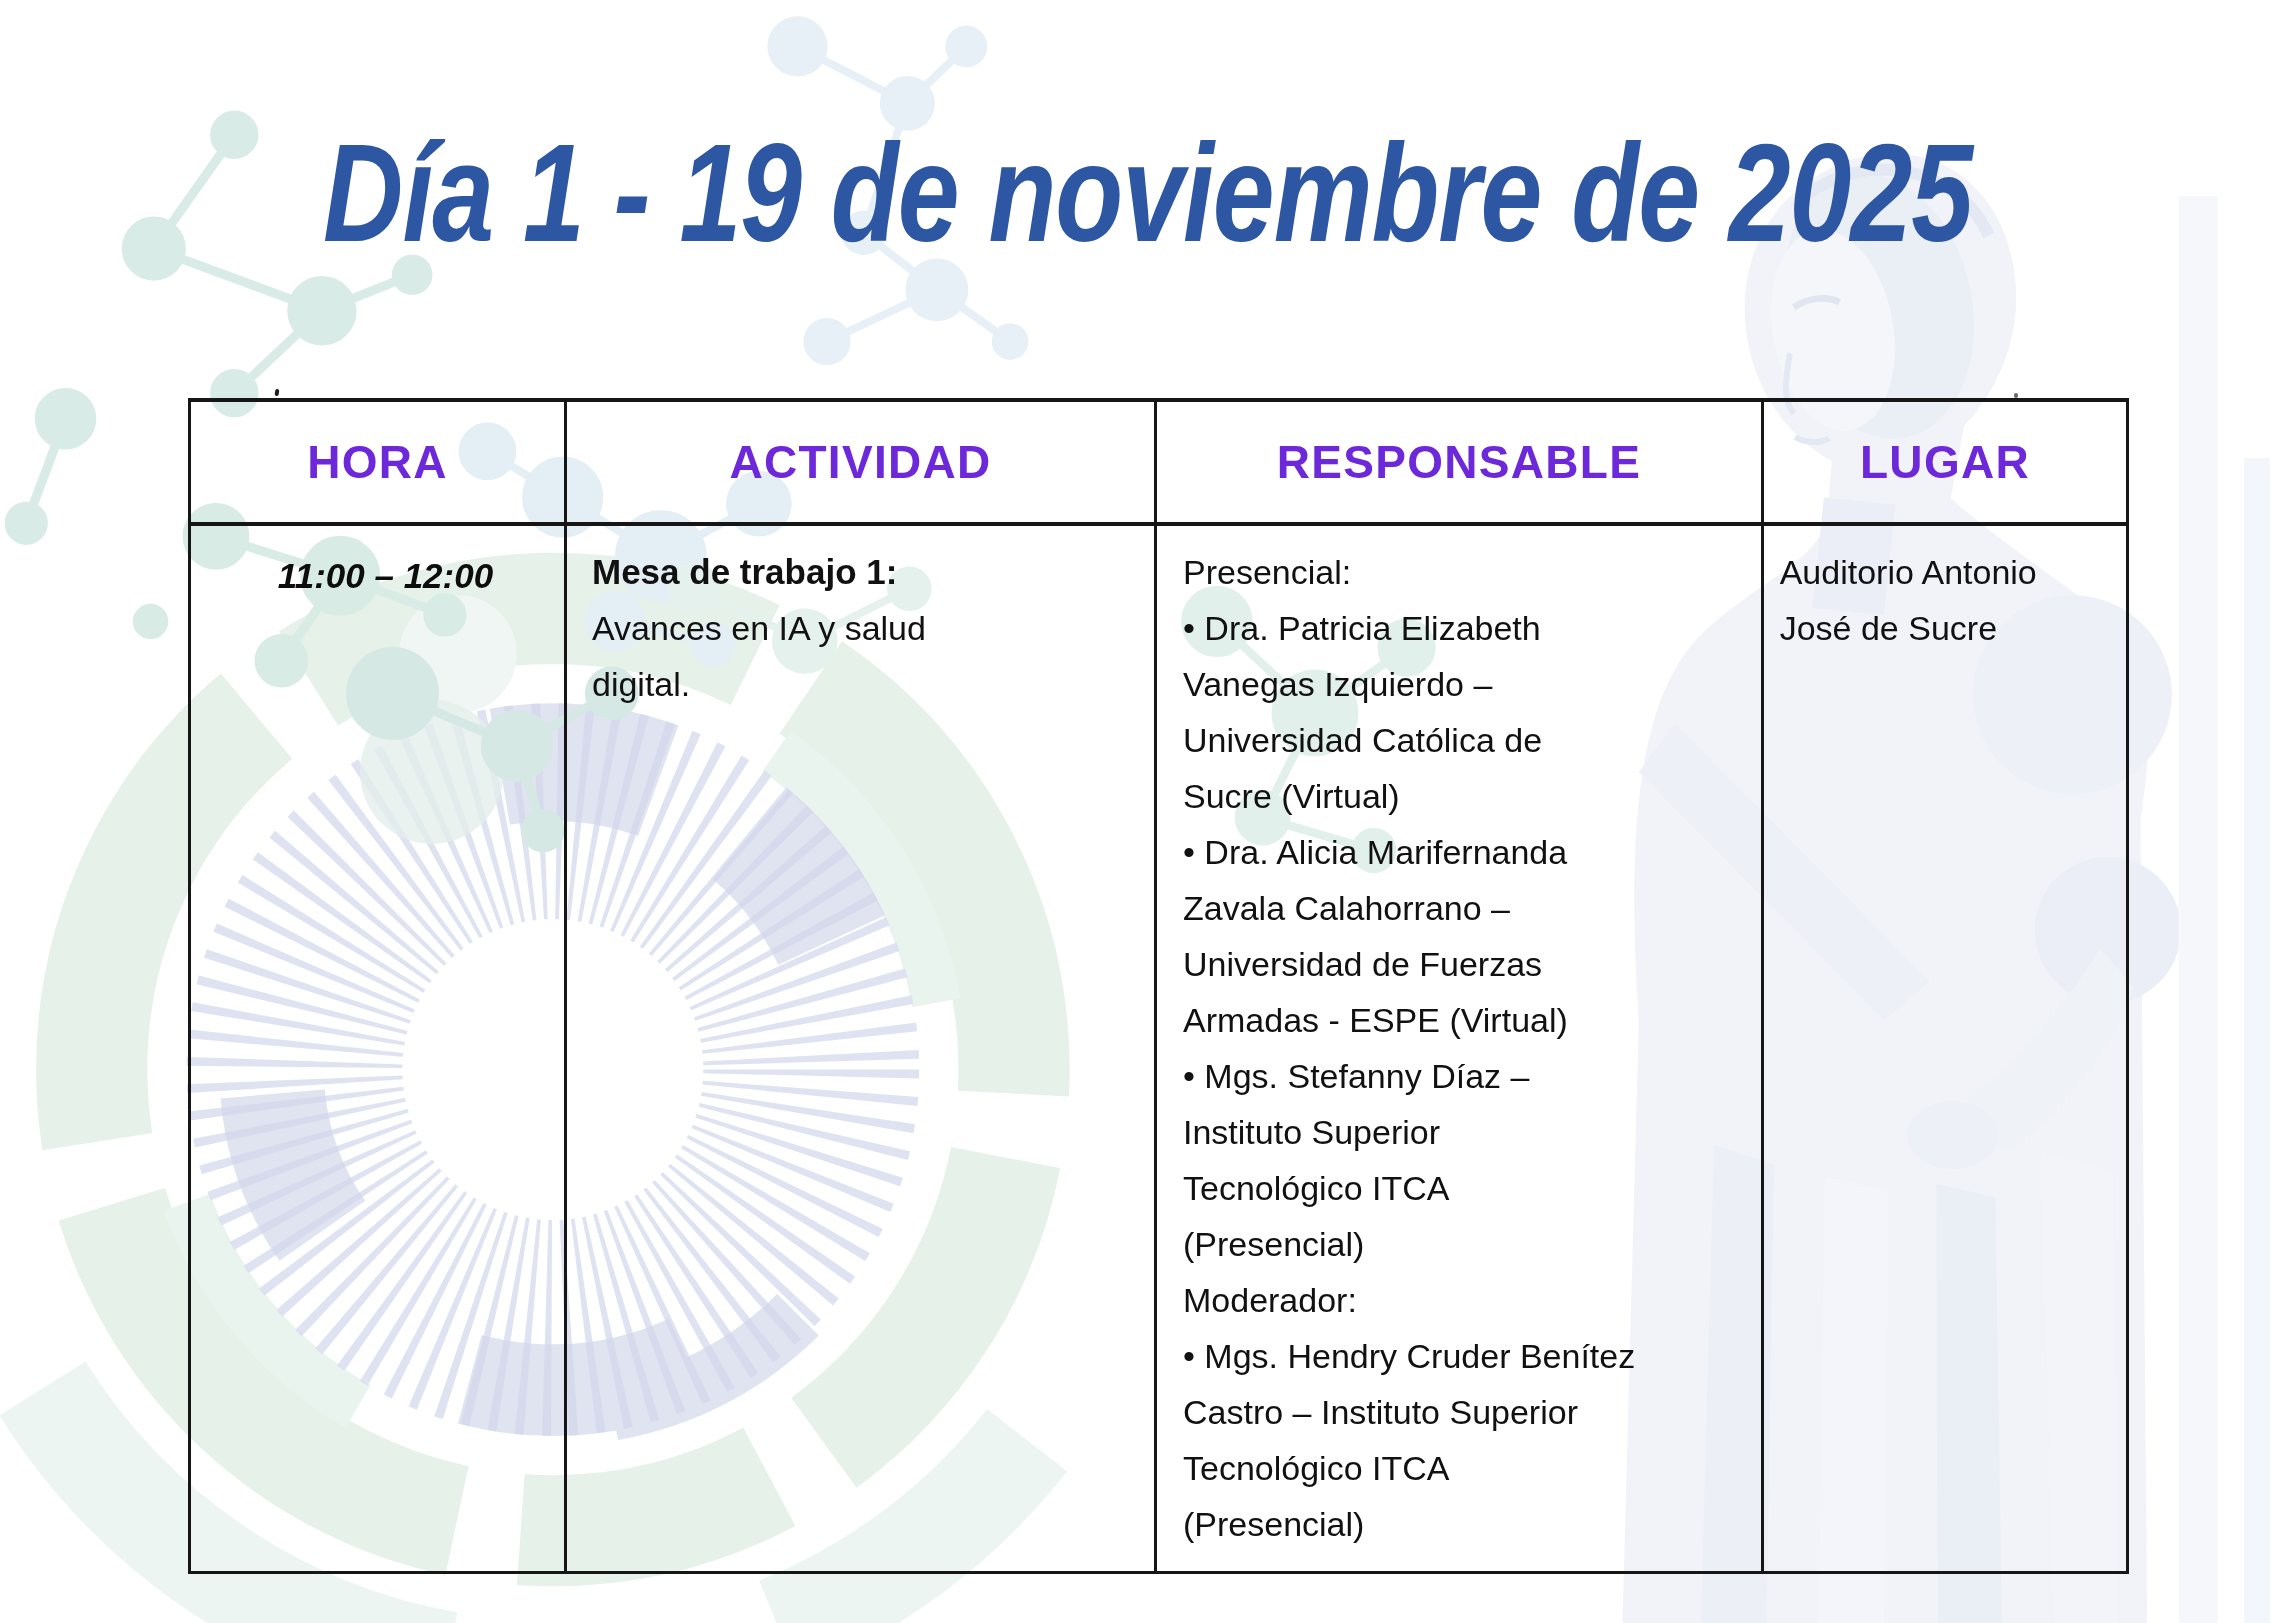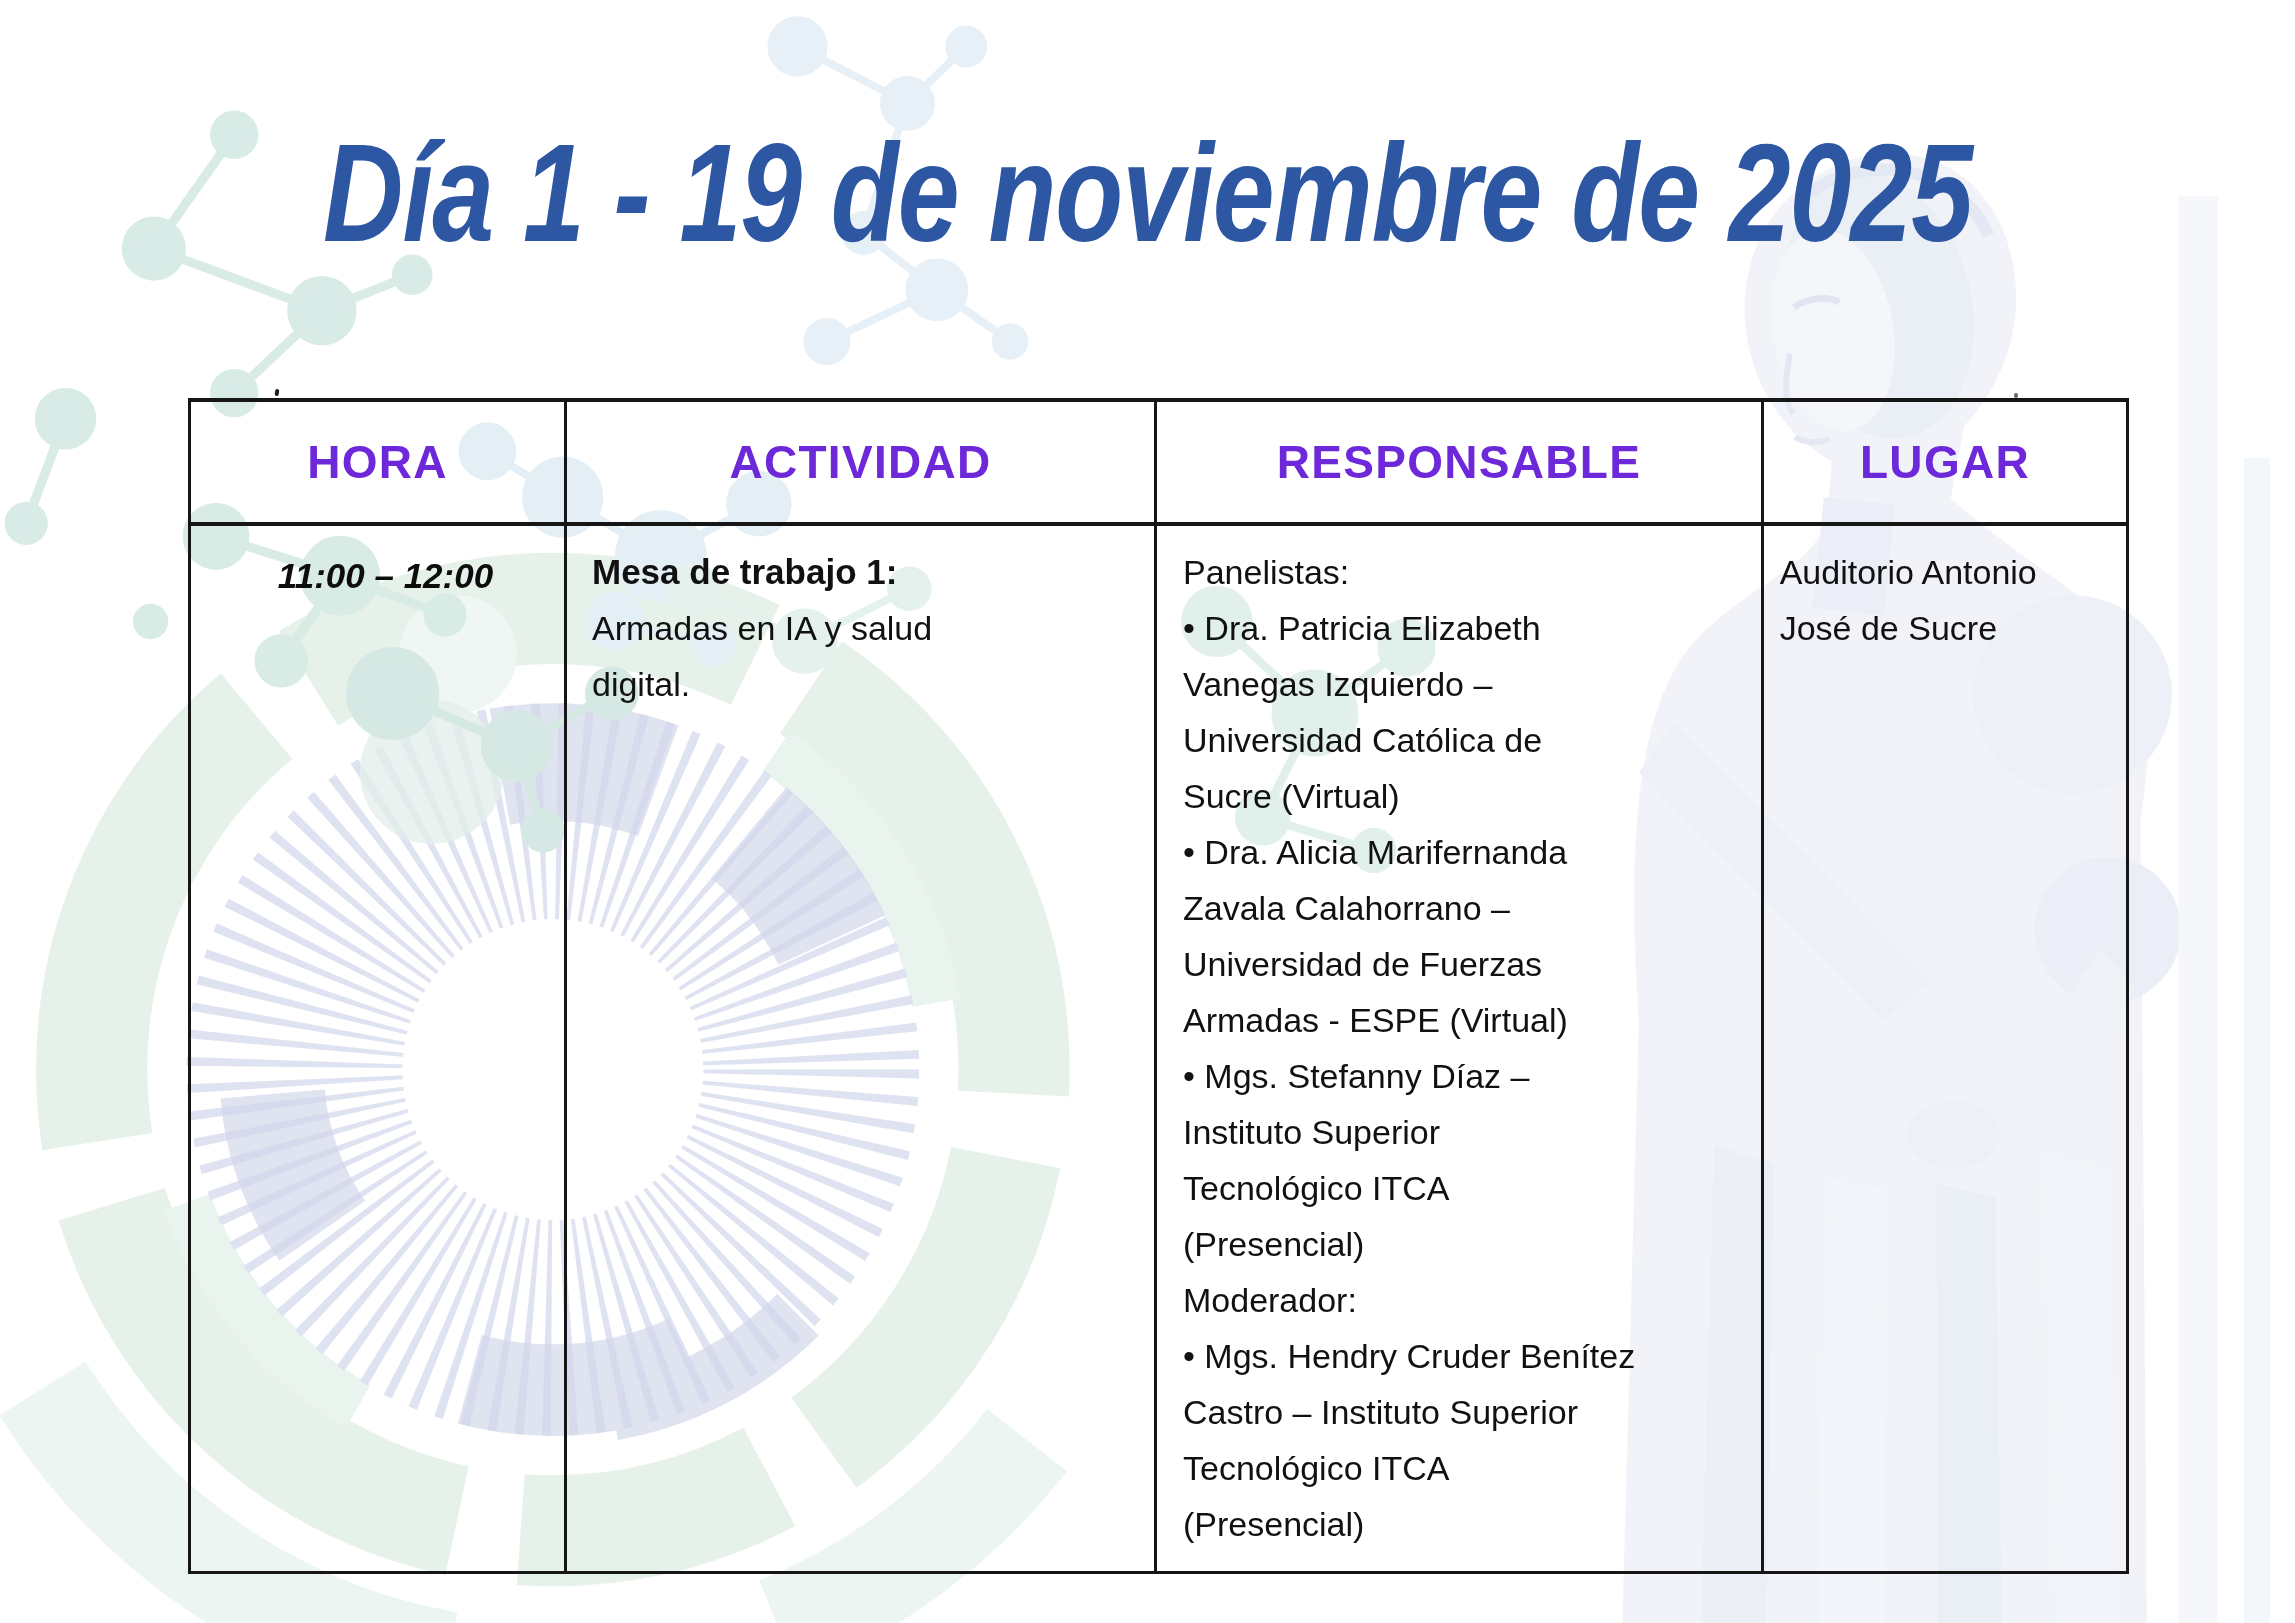--- a/index.html
+++ b/index.html
@@ -219,28 +219,28 @@
     <span class="head-label">LUGAR</span>
   </div>
 
   <div class="cell body-cell hora-cell v-border">
     <span class="hora-value">11:00 – 12:00</span>
   </div>
 
   <div class="cell body-cell act-cell v-border">
     <div class="act-title cell-line">Mesa de trabajo 1:</div>
     <div>
-        <div class="cell-line">Armadas en IA y salud</div>
+        <div class="cell-line">Avances en IA y salud</div>
         <div class="cell-line">digital.</div>
       </div>
   </div>
 
   <div class="cell body-cell resp-cell v-border">
     <div>
-        <div class="cell-line">Panelistas:</div>
+        <div class="cell-line">Presencial:</div>
         <div class="cell-line">• Dra. Patricia Elizabeth</div>
         <div class="cell-line">Vanegas Izquierdo –</div>
         <div class="cell-line">Universidad Católica de</div>
         <div class="cell-line">Sucre (Virtual)</div>
         <div class="cell-line">• Dra. Alicia Marifernanda</div>
         <div class="cell-line">Zavala Calahorrano –</div>
         <div class="cell-line">Universidad de Fuerzas</div>
         <div class="cell-line">Armadas - ESPE (Virtual)</div>
         <div class="cell-line">• Mgs. Stefanny Díaz –</div>
         <div class="cell-line">Instituto Superior</div>

